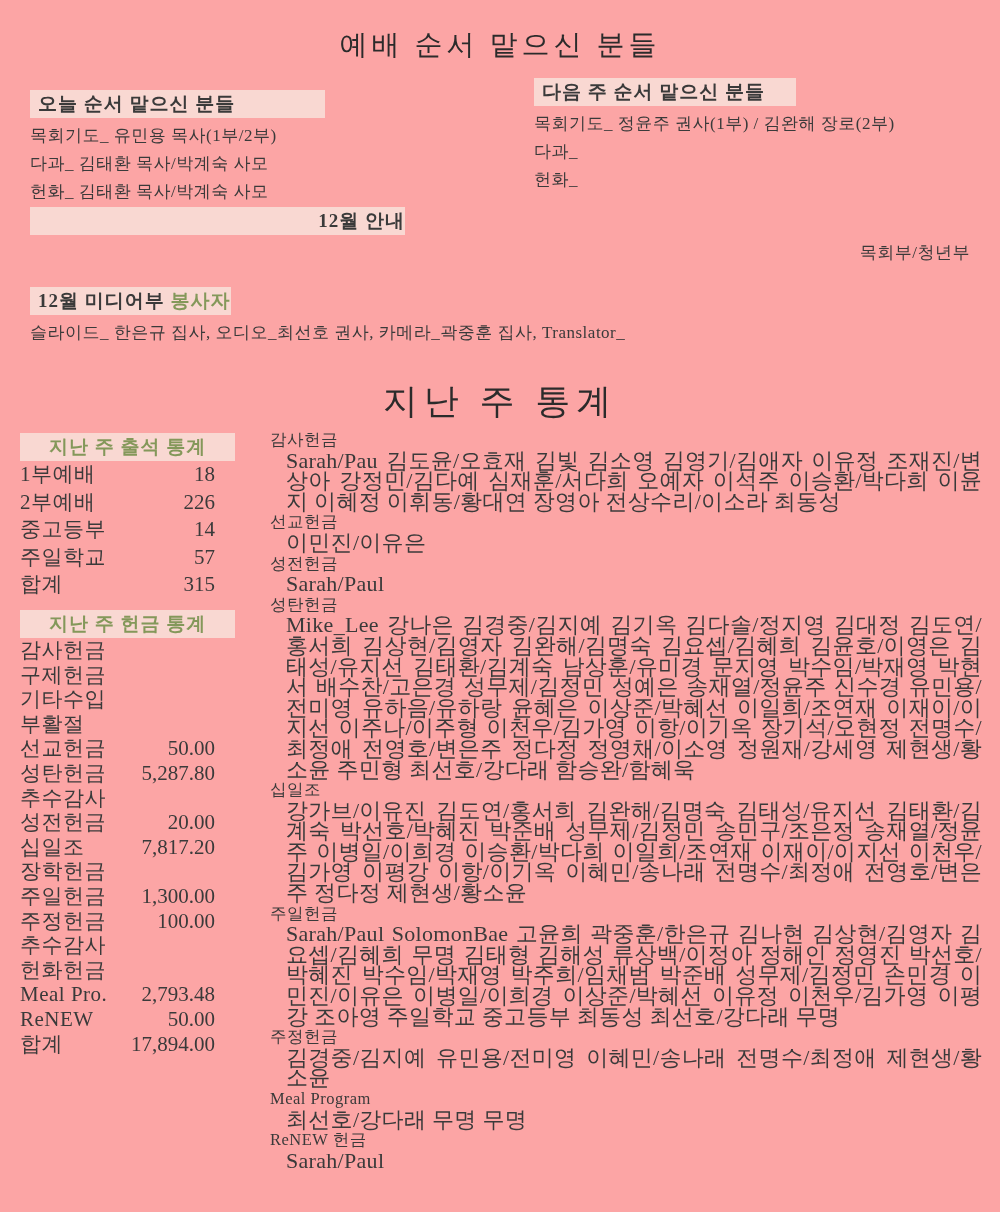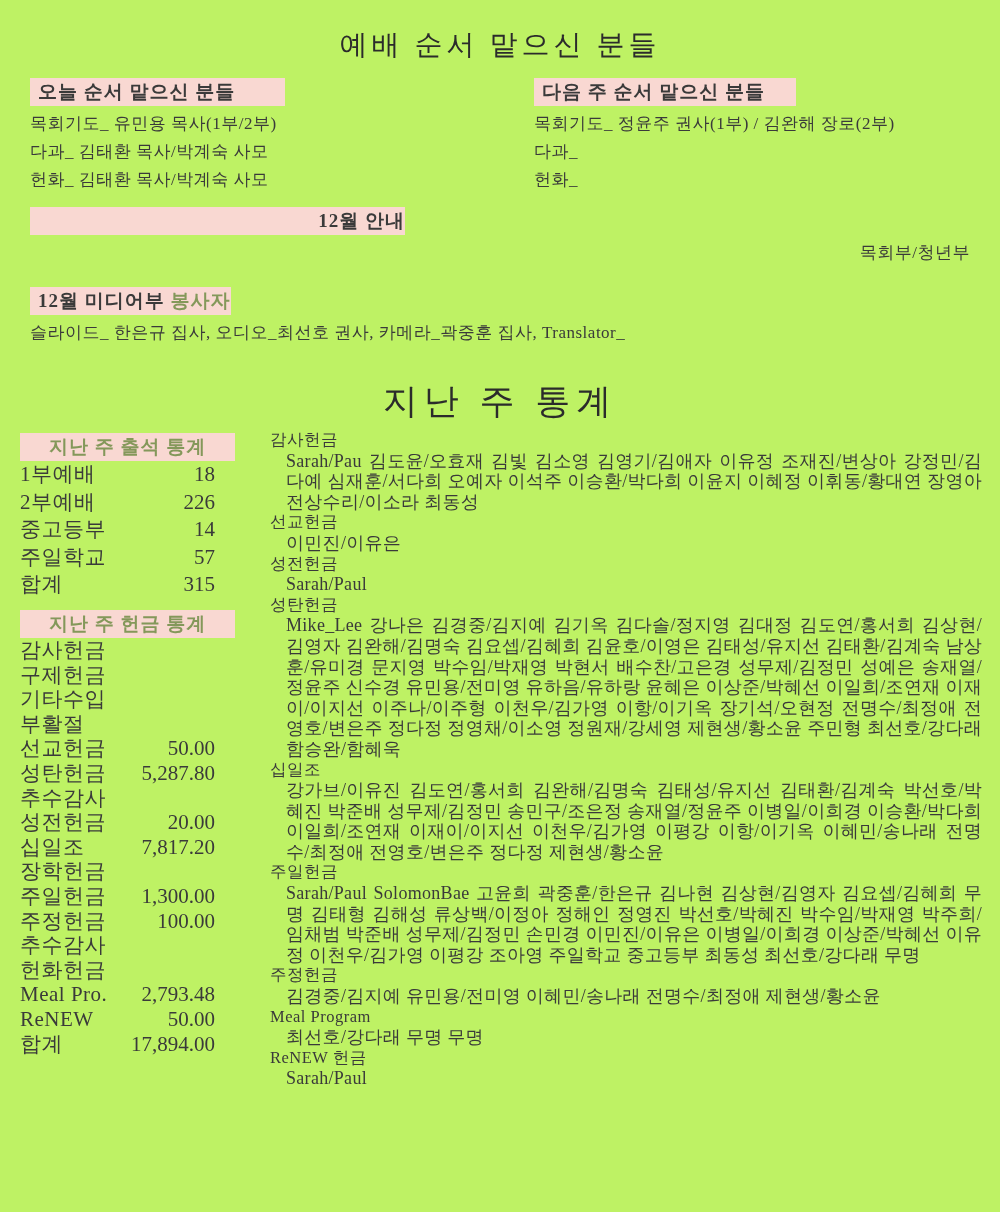--- a/index.html
+++ b/index.html
@@ -6,21 +6,21 @@
   html, body { background: #ffffff; }
   body {
     font-family: "Liberation Serif", "DejaVu Serif", serif;
     color: #2f2f2f;
     width: 1000px;
   }
   .page {
     position: relative;
     width: 1000px;
     height: 1212px;
-    background: #bef264;
+    background: #fca5a5;
     overflow: hidden;
   }
   .main-title {
     position: absolute;
     top: 26px; left: 0; width: 100%;
     text-align: center;
     font-size: 28px;
     letter-spacing: 4px;
     color: #2b2b2b;
   }
@@ -43,21 +43,21 @@
     letter-spacing: 1px;
   }
   .hdr-green { color: #84985a; }
   .plain-line {
     font-size: 17px;
     line-height: 28px;
     color: #3a3a3a;
     letter-spacing: 0.5px;
   }
   .today-block    { position: absolute; left: 30px; top: 78px;  width: 460px; }
-  .today-block .hdr-bar { width: 255px; }
+  .today-block .hdr-bar { width: 295px; margin-top: 12px; }
   .next-block     { position: absolute; left: 510px; top: 78px; width: 470px; margin-left: 24px; }
   .next-block .hdr-bar  { width: 262px; }
   .notice-block   { position: absolute; left: 30px; top: 207px; width: 940px; text-align: right; }
   .notice-block .hdr-bar { width: 375px; }
   .media-block    { position: absolute; left: 30px; top: 287px; width: 950px; }
   .media-block .hdr-bar  { width: 201px; }
   .lines { margin-top: 4px; }
 
   .stat-table {
     position: absolute;
@@ -87,21 +87,21 @@
     position: absolute;
     left: 270px; top: 430px; width: 712px;
   }
   .donor-title {
     font-size: 16.5px;
     line-height: 20.6px;
     color: #3a3a3a;
     letter-spacing: 0.5px;
   }
   .donor-names {
-    font-size: 18px;
+    font-size: 22px;
     line-height: 20.6px;
     color: #3a3a3a;
     padding-left: 16px;
     text-align: justify;
     word-break: break-all;
     letter-spacing: 0.3px;
   }
 </style>
 </head>
 <body>

